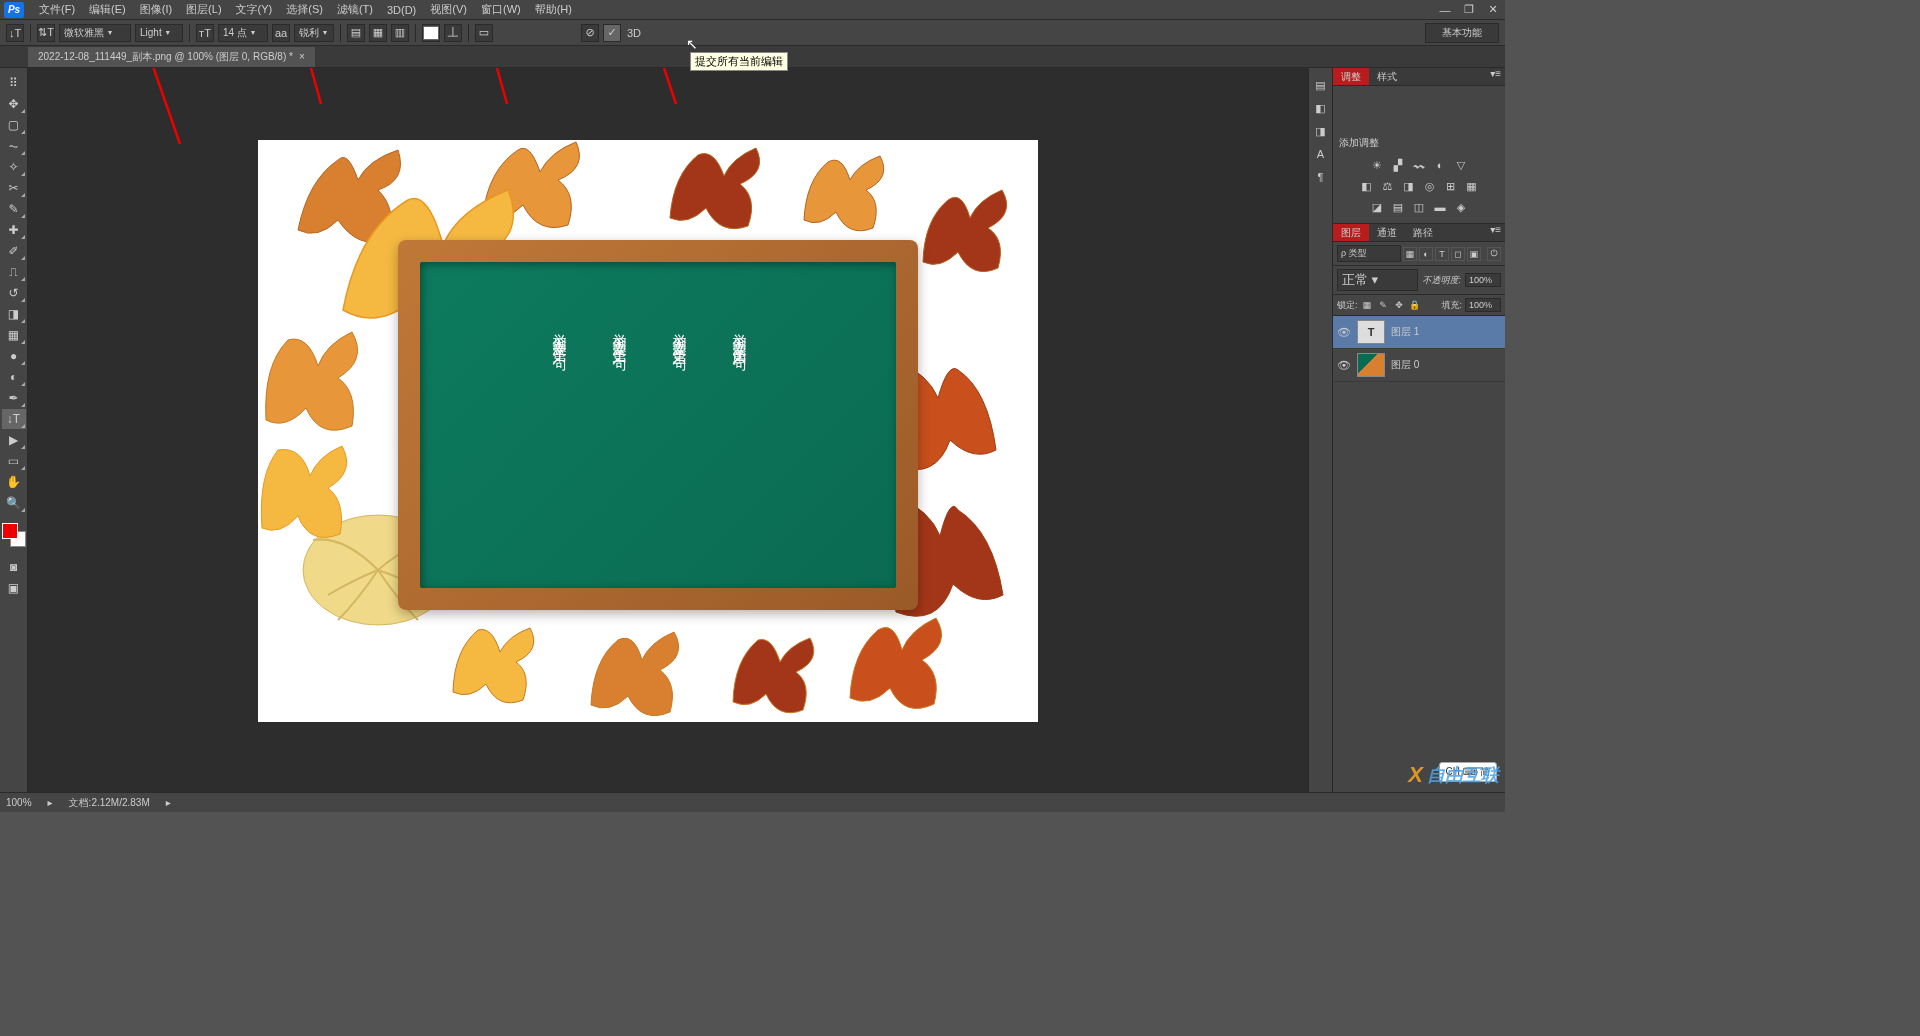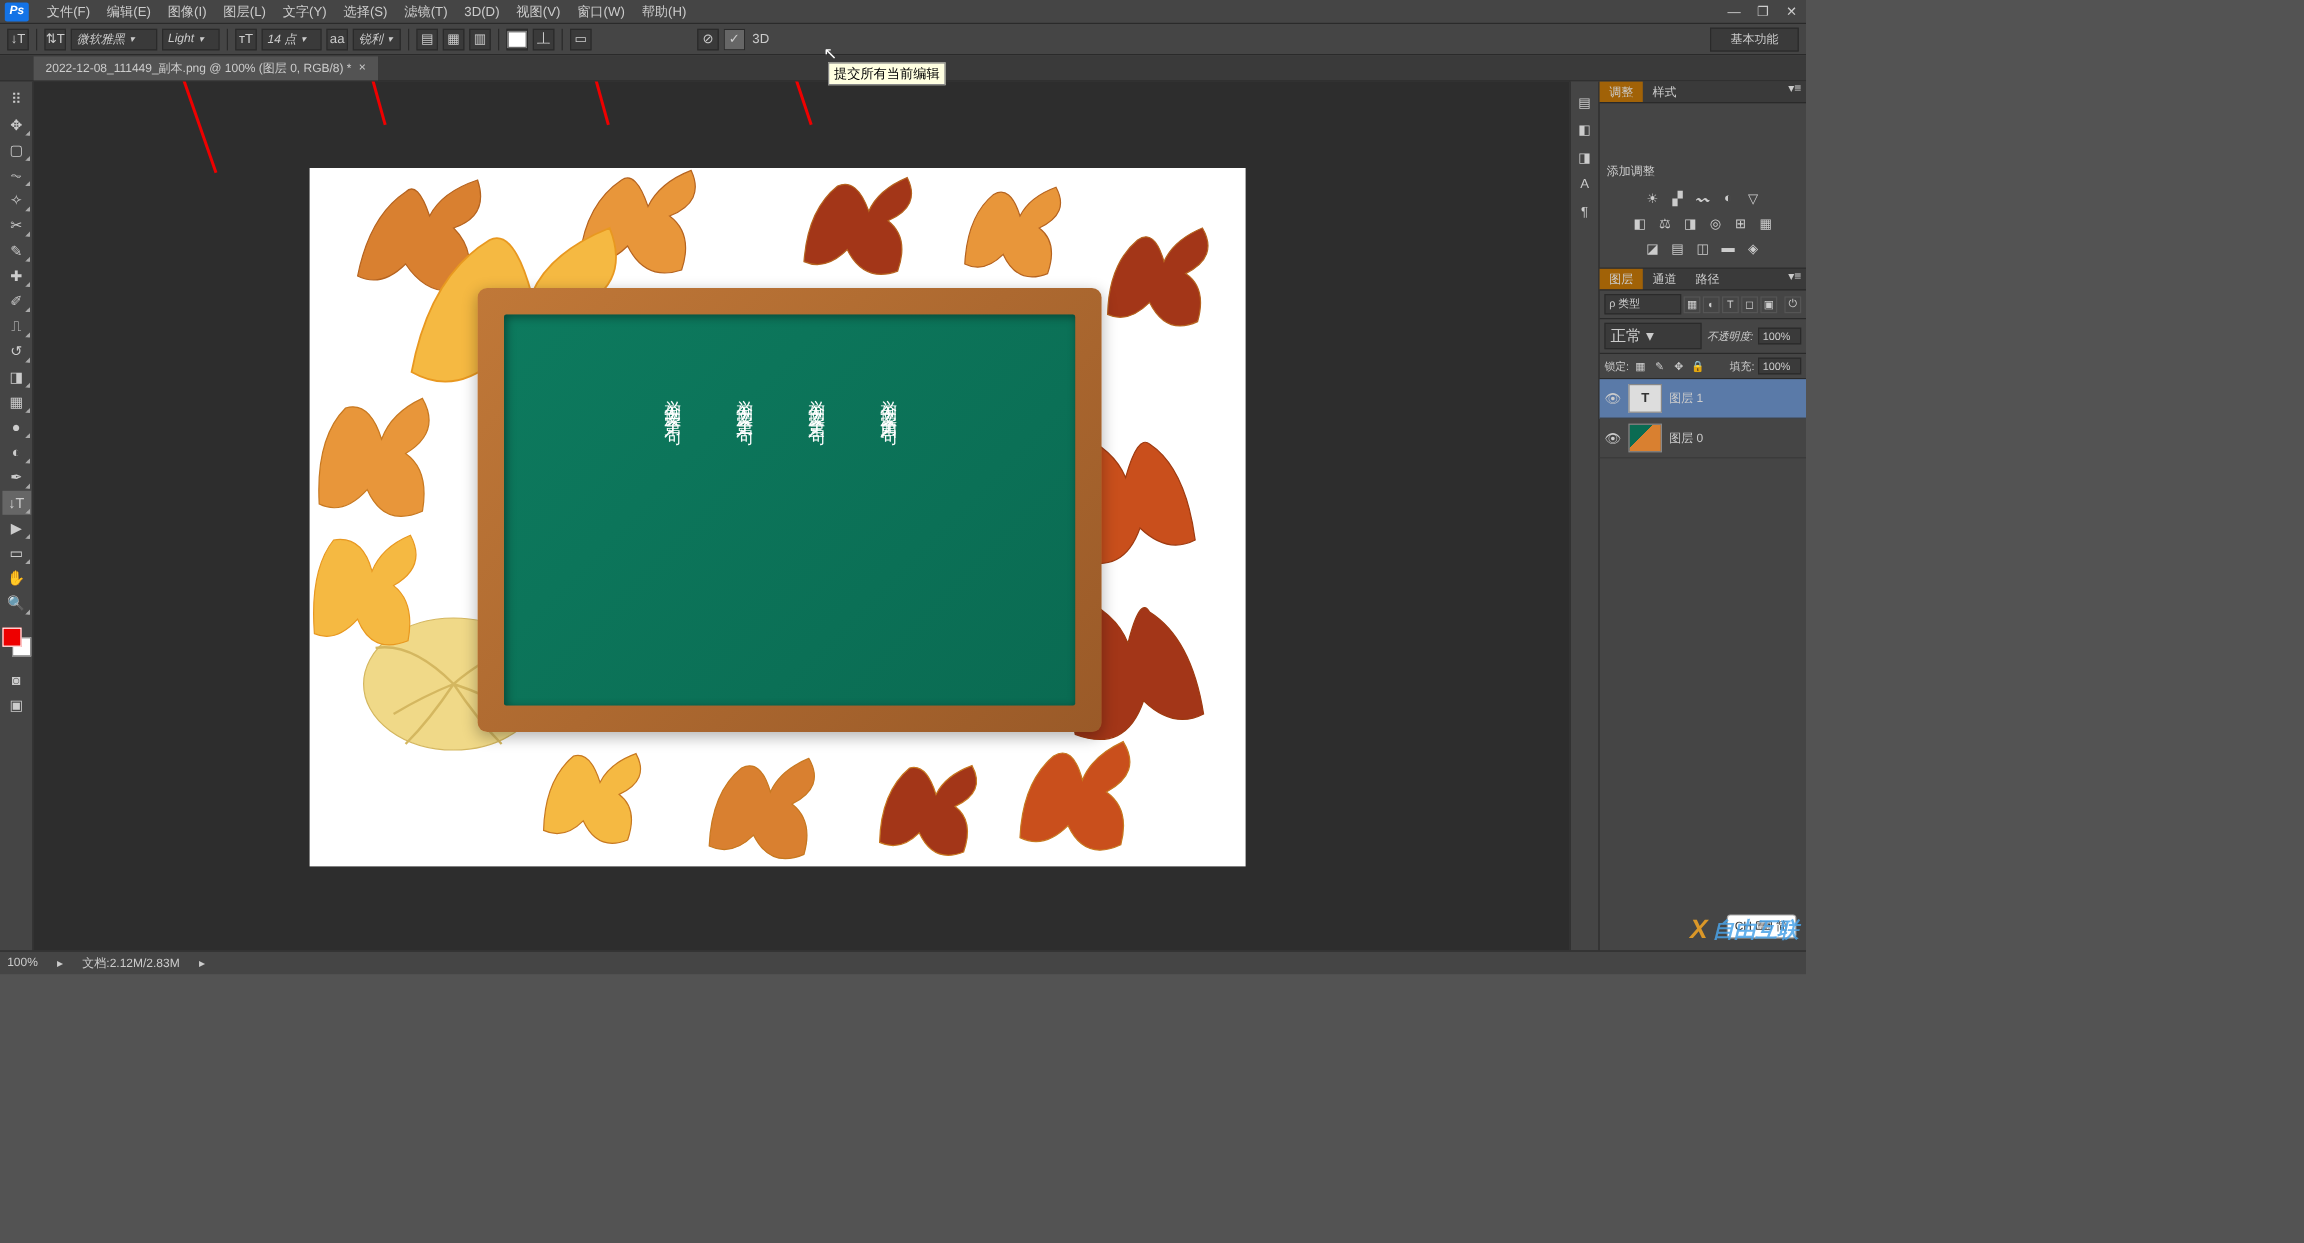--- a/index.html
+++ b/index.html
@@ -7,21 +7,21 @@
 
 
 .menubar { background: #454545; height: 20px; display: flex; align-items: center; padding-left: 4px; border-bottom: 1px solid #2a2a2a; }
 .ps-logo { width: 20px; height: 16px; background: #1473E6; color: #fff; font-size: 10px; font-weight: bold; display: flex; align-items: center; justify-content: center; border-radius: 2px; margin-right: 8px; font-style: italic; }
 .menu-item { padding: 2px 7px; cursor: pointer; font-size: 11px; }
 .window-controls { margin-left: auto; display: flex; }
 .win-ctrl { width: 24px; height: 16px; display: flex; align-items: center; justify-content: center; cursor: pointer; font-size: 11px; }
 
 
 .optionsbar { background: #454545; height: 26px; display: flex; align-items: center; padding: 0 6px; border-bottom: 1px solid #2a2a2a; gap: 4px; }
-.opt-control { background: #3a3a3a; border: 1px solid #2a2a2a; padding: 1px 4px; display: flex; align-items: center; height: 18px; font-size: 10px; font-style: italic; }
+.opt-control { background: #3a3a3a; border: 1px solid #2a2a2a; padding: 1px 4px; display: flex; align-items: center; height: 18px; font-size: 10px; }
 .opt-select { min-width: 72px; }
 .opt-dropdown-arrow { margin-left: 4px; font-size: 8px; }
 .opt-icon { width: 18px; height: 18px; display: flex; align-items: center; justify-content: center; border: 1px solid #2a2a2a; background: #3a3a3a; cursor: pointer; }
 .opt-separator { width: 1px; height: 18px; background: #2a2a2a; margin: 0 2px; }
 .color-swatch { width: 26px; height: 14px; background: #fff; border: 1px solid #666; }
 .workspace-label { margin-left: auto; padding: 2px 16px; background: #3a3a3a; border: 1px solid #2a2a2a; font-size: 10px; }
 
 
 .tooltip { position: absolute; background: #ffffe1; color: #000; border: 1px solid #888; padding: 1px 4px; font-size: 11px; top: 52px; left: 690px; z-index: 100; }
 
@@ -59,21 +59,21 @@
 .vt4 { left: 310px; }
 
 
 .right-panels { width: 197px; background: #454545; border-left: 1px solid #2a2a2a; display: flex; }
 .collapsed-strip { width: 24px; background: #454545; border-right: 1px solid #2a2a2a; padding-top: 4px; }
 .strip-icon { width: 20px; height: 20px; margin: 3px auto; display: flex; align-items: center; justify-content: center; font-size: 11px; cursor: pointer; }
 .panel-stack { flex: 1; display: flex; flex-direction: column; }
 
 .panel-tabs { display: flex; background: #3a3a3a; height: 18px; border-bottom: 1px solid #2a2a2a; }
 .panel-tab { padding: 2px 8px; font-size: 10px; cursor: pointer; }
-.panel-tab.active { background: #a16207; }
+.panel-tab.active { background: #b91c1c; }
 .panel-menu { margin-left: auto; padding: 0 4px; font-size: 10px; cursor: pointer; }
 
 .adjust-panel { padding: 4px 6px; font-size: 10px; border-bottom: 1px solid #2a2a2a; }
 .adjust-label { margin-bottom: 6px; margin-top: 46px; }
 .adjust-row { display: flex; gap: 3px; margin: 3px 0; justify-content: center; }
 .adj-icon { width: 18px; height: 18px; display: flex; align-items: center; justify-content: center; font-size: 11px; border: 1px solid transparent; cursor: pointer; }
 
 .layers-panel { flex: 1; display: flex; flex-direction: column; }
 .layer-filters { padding: 3px 4px; display: flex; gap: 2px; align-items: center; border-bottom: 1px solid #2a2a2a; }
 .filter-select { background: #3a3a3a; border: 1px solid #2a2a2a; padding: 1px 3px; font-size: 9px; width: 64px; }

